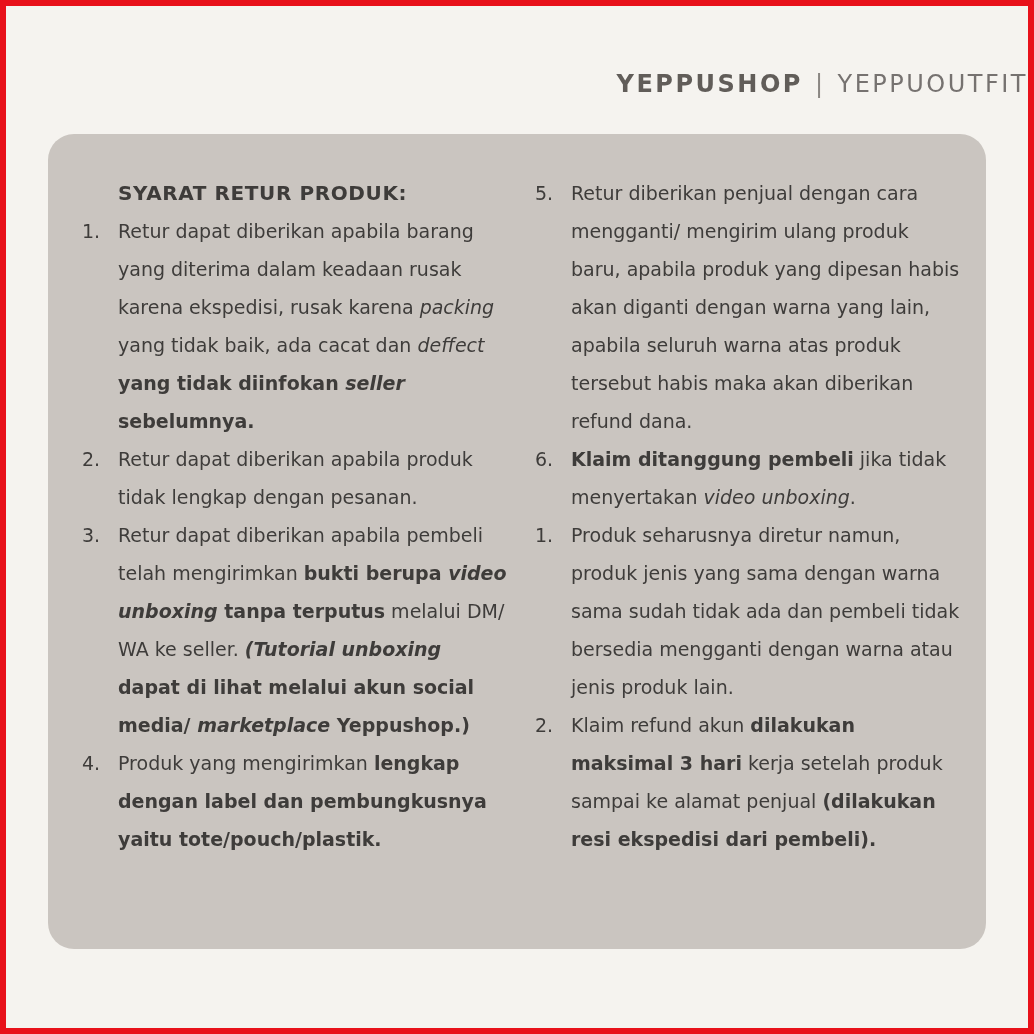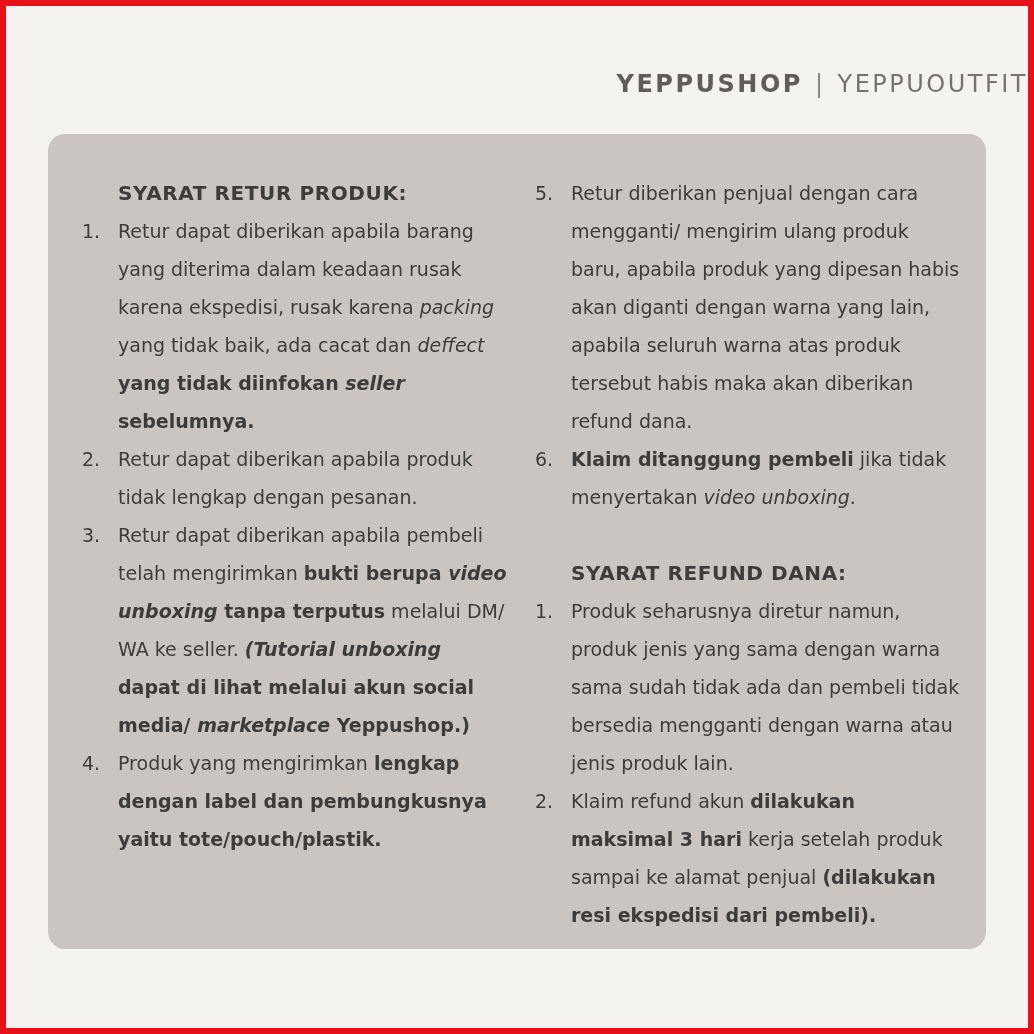--- a/index.html
+++ b/index.html
@@ -22,21 +22,21 @@
   .brand.light{font-weight:normal;color:#767270;}
   .brand-sep{
     margin:0 12px;
     font-weight:normal;
     color:#8a8682;
   }
   .card{
     position:absolute;
     left:42px;right:42px;top:128px;bottom:79px;
     background:var(--card,#cac5c0);
-    border-radius:17px;
+    border-radius:26px;
     padding:40px 24px 0 34px;
     box-sizing:border-box;
     display:grid;
     grid-template-columns:1fr 1fr;
     column-gap:26px;
     font-size:19px;
     line-height:38px;
     overflow:hidden;
   }
   .card-heading{
@@ -87,21 +87,20 @@
     <div>
         <div class="item">
           <span class="num">5.</span>
           <span class="body"><span class="">Retur diberikan penjual dengan cara mengganti/ mengirim ulang produk baru, apabila produk yang dipesan habis akan diganti dengan warna yang lain, apabila seluruh warna atas produk tersebut habis maka akan diberikan refund dana.</span></span>
         </div>
         <div class="item">
           <span class="num">6.</span>
           <span class="body"><span class="b">Klaim ditanggung pembeli</span><span class=""> jika tidak menyertakan </span><span class="i">video unboxing</span><span class="">.</span></span>
         </div>
       </div>
-    <div class="card-heading refund">SYARAT REFUND DANA:</div>
     <div>
         <div class="item">
           <span class="num">1.</span>
           <span class="body"><span class="">Produk seharusnya diretur namun, produk jenis yang sama dengan warna sama sudah tidak ada dan pembeli tidak bersedia mengganti dengan warna atau jenis produk lain.</span></span>
         </div>
         <div class="item">
           <span class="num">2.</span>
           <span class="body"><span class="">Klaim refund akun </span><span class="b">dilakukan maksimal 3 hari</span><span class=""> kerja setelah produk sampai ke alamat penjual </span><span class="b">(dilakukan resi ekspedisi dari pembeli).</span></span>
         </div>
       </div>

